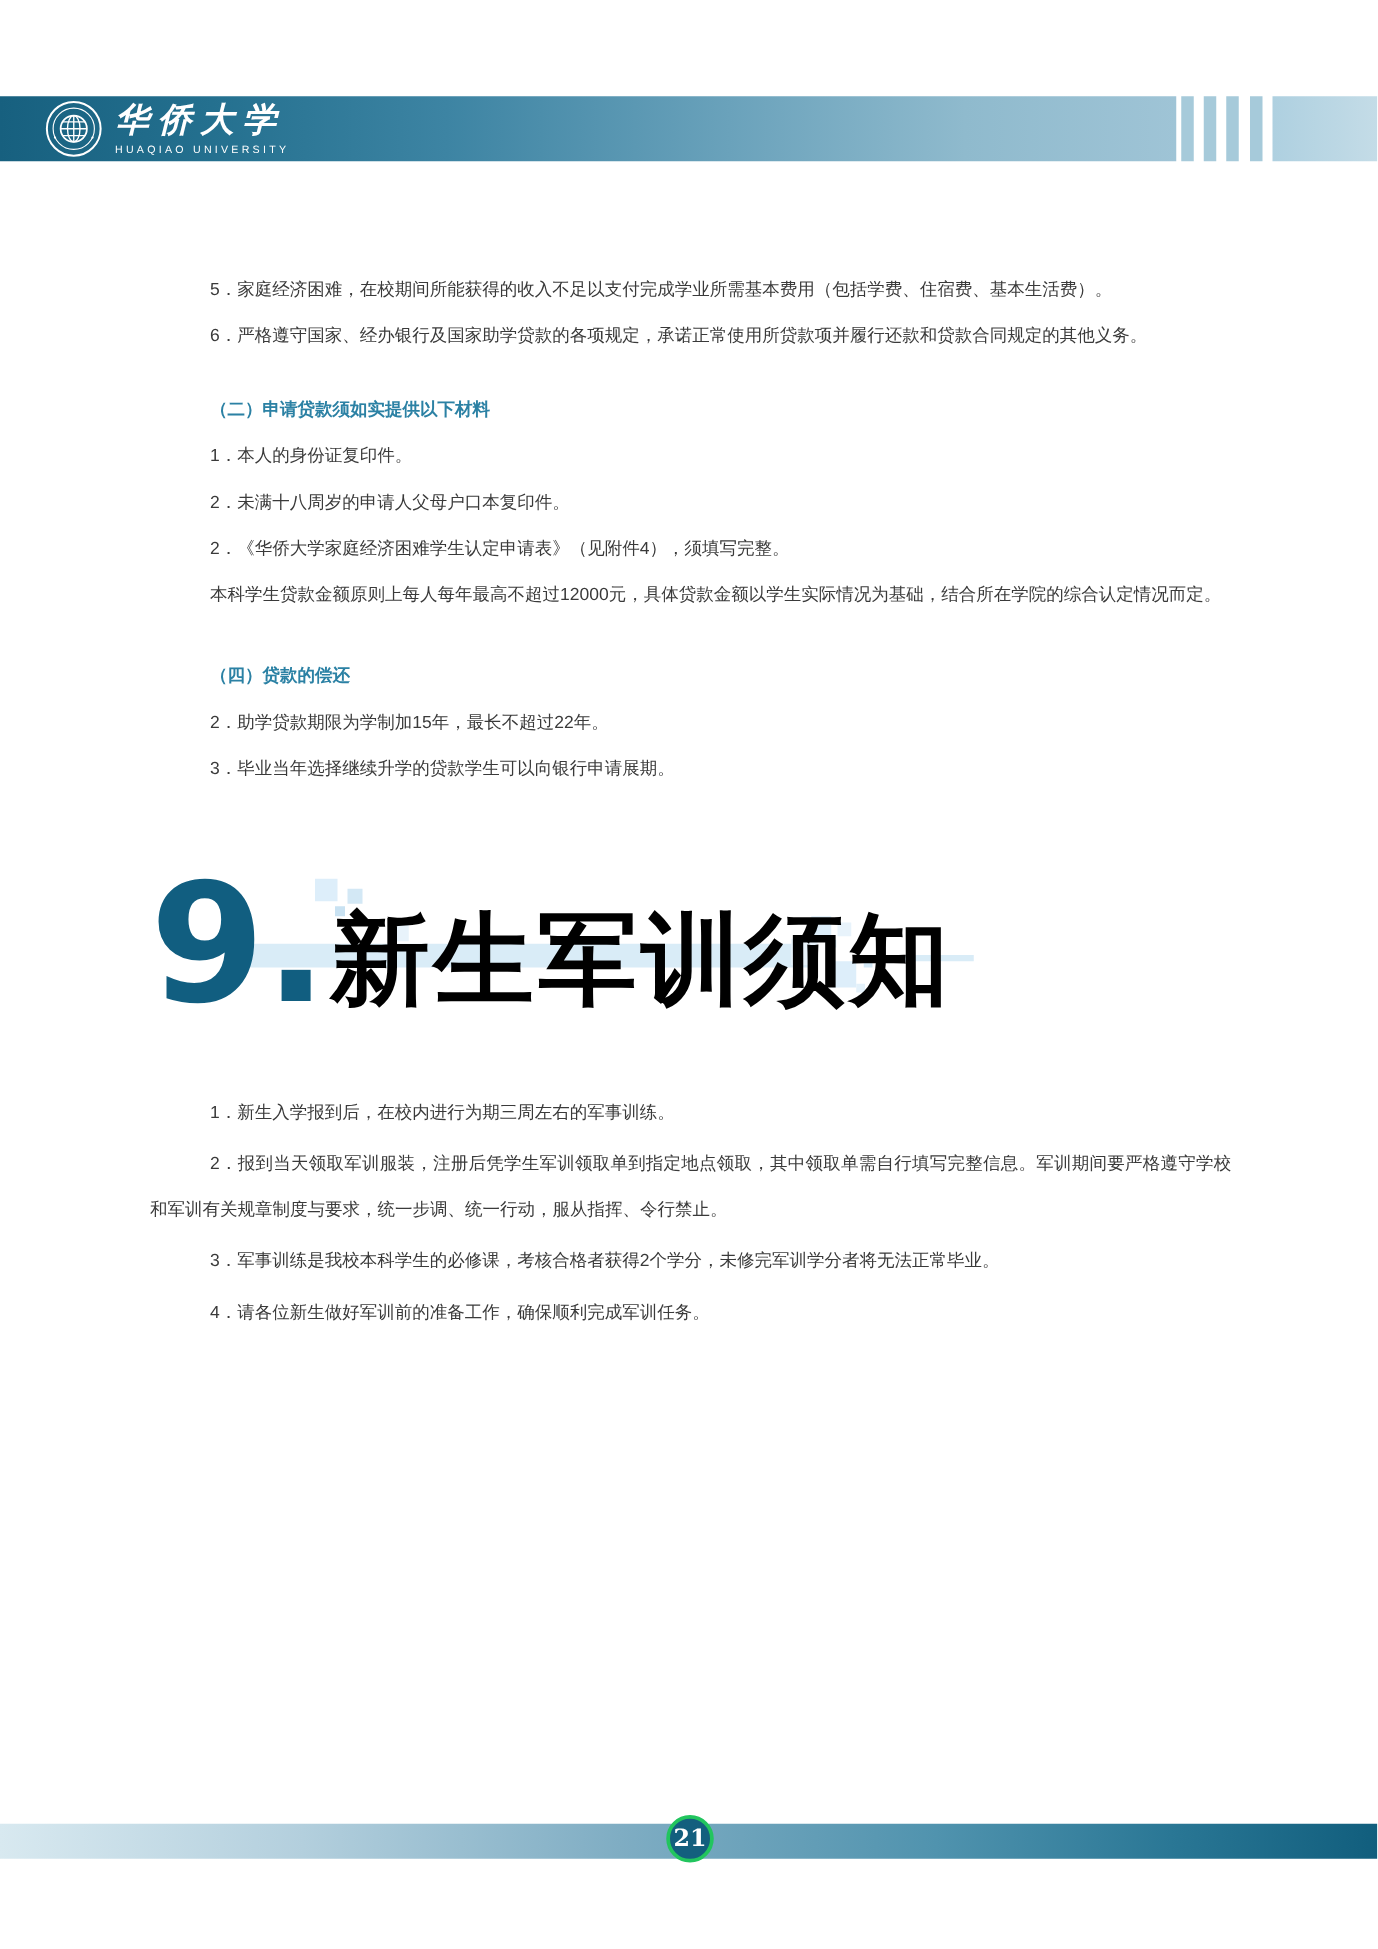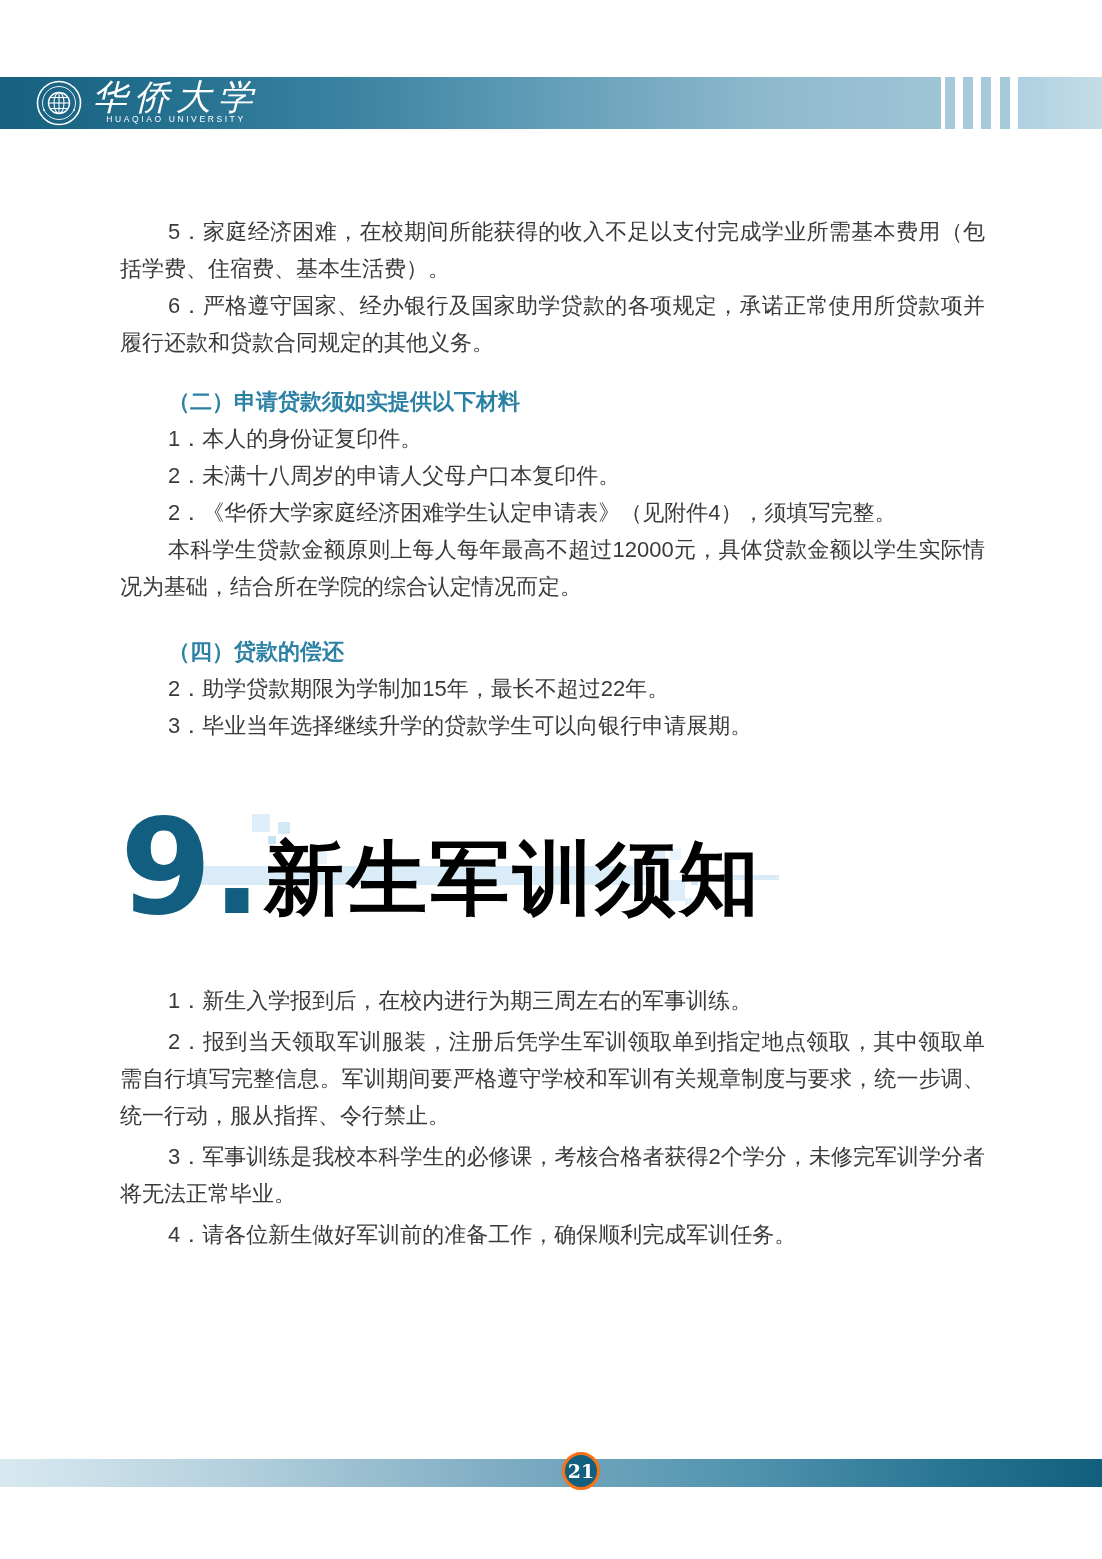--- a/index.html
+++ b/index.html
@@ -12,36 +12,36 @@
   
   .header-band {
     position:absolute; top:77px; left:0; width:941px; height:52px;
     background:linear-gradient(90deg,#17607f 0%, #24708f 18%, #3d84a3 38%, #6aa2bb 62%, #8fbacd 82%, #9fc4d6 100%);
     display:flex; align-items:center;
   }
   .logo-wrap { display:flex; align-items:center; margin-left:36px; }
   .seal { width:46px; height:46px; flex:0 0 auto; }
   .logo-text { margin-left:10px; color:#ffffff; display:flex; flex-direction:column; }
   .logo-cn {
-    font-family:"DejaVu Serif", serif; font-style:italic; font-weight:400;
-    font-size:35px; line-height:28px; letter-spacing:7px; white-space:nowrap;
+    font-family:"DejaVu Serif", serif; font-style:italic; font-weight:700;
+    font-size:27px; line-height:28px; letter-spacing:7px; white-space:nowrap;
   }
   .logo-en { font-size:8.5px; letter-spacing:2.6px; margin-top:3px; white-space:nowrap;text-align:center; }
 
   .stripe { position:absolute; top:77px; height:52px; width:10px; background:#a6cada; }
   .stripe.s1 { left:945px; } .stripe.s2 { left:963px; }
   .stripe.s3 { left:981px; } .stripe.s4 { left:1000px; }
   .stripe-block {
     position:absolute; top:77px; left:1018px; width:84px; height:52px;
     background:linear-gradient(90deg,#aed0e0 0%, #c4dce7 100%);
   }
 
   
   .content { position:absolute; left:120px; top:129px; width:865px; padding-top:84px; }
-  .content p { margin:0; font-size:22px; line-height:37px; text-align:justify; text-indent:48px; }
+  .content p { margin:0; font-size:14px; line-height:37px; text-align:justify; text-indent:48px; }
   .sub-heading {
     margin:0; font-size:22px; line-height:37px; font-weight:700;
     color:#2b81a4; text-indent:48px; text-align:left;
   }
   .gap-a { margin-top:22px !important; }
   .gap-b { margin-top:24px !important; }
   .gap-c { margin-top:28px !important; }
 
   
   .sec-head { position:relative; margin-top:52px; height:124px; }
@@ -71,22 +71,22 @@
 
   .mil-list { margin-top:62px; }
   .mil-list p + p { margin-top:4px; }
 
   
   .footer-band {
     position:absolute; left:0; top:1459px; width:1102px; height:28px;
     background:linear-gradient(90deg,#d8e9f0 0%, #b3cfdd 22%, #7fadc3 45%, #5093ae 68%, #2a7795 85%, #115e7d 100%);
   }
   .page-badge {
-    position:absolute; left:562px; top:1452px; width:32px; height:32px;
-    border-radius:50%; background:#135f7e; border:3px solid #f97316;
+    position:absolute; left:533px; top:1452px; width:32px; height:32px;
+    border-radius:50%; background:#135f7e; border:3px solid #22c55e;
     display:flex; align-items:center; justify-content:center;
     color:#ffffff; font-family:"DejaVu Serif", serif; font-weight:700; font-size:19px;
   }
 </style>
 </head>
 <body>
 
 <div class="page">
 
   <div class="header-band">

